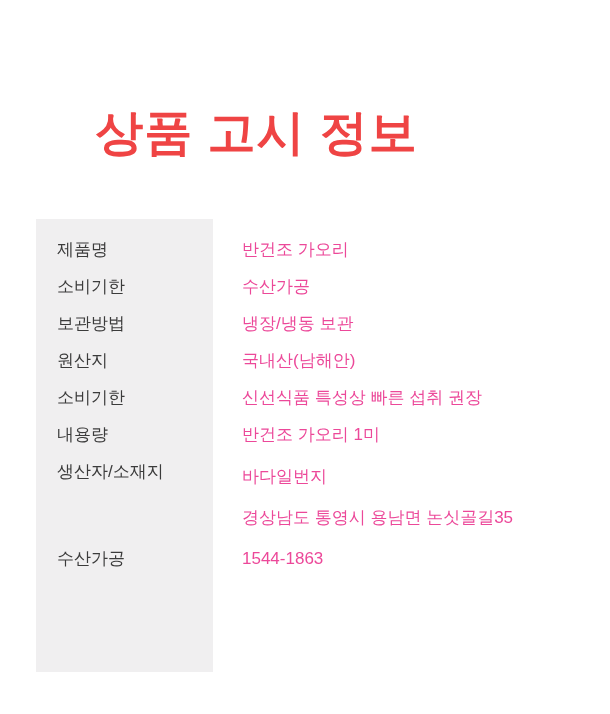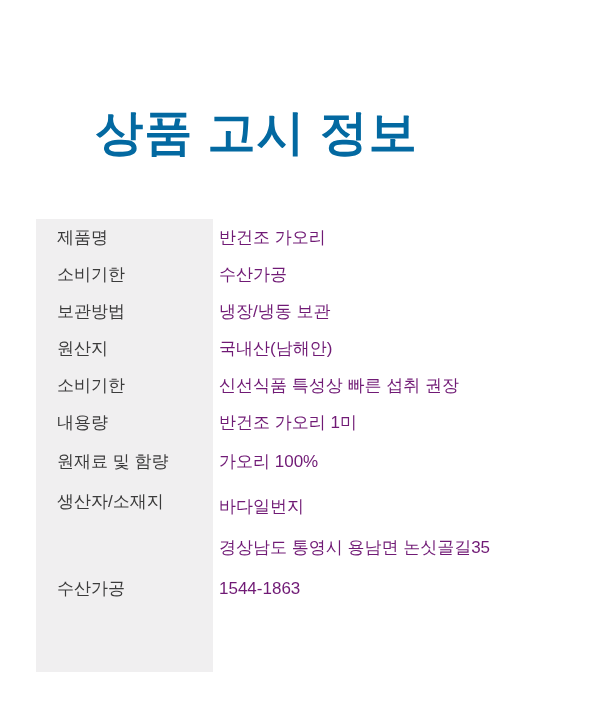--- a/index.html
+++ b/index.html
@@ -22,41 +22,41 @@
   }
   .title {
     position: absolute;
     top: 104px;
     left: 0;
     width: 513px;
     text-align: center;
     font-size: 48px;
     font-weight: bold;
     letter-spacing: 1px;
-    color: #0369a1;
+    color: #ef4444;
     line-height: 1.2;
   }
   .table {
     position: absolute;
     top: 219px;
     left: 36px;
     width: 538px;
     height: 453px;
   }
   .label-col-bg {
     position: absolute;
     top: 0;
     left: 0;
     width: 177px;
     height: 453px;
     background: #f0eff0;
   }
   .rows {
     position: absolute;
-    top: 0;
+    top: 12px;
     left: 0;
     width: 538px;
   }
   .row {
     display: flex;
     align-items: flex-start;
     position: relative;
   }
   .cell-label {
     width: 177px;
@@ -64,23 +64,23 @@
     box-sizing: border-box;
     padding-left: 21px;
     font-size: 17px;
     color: #3b3b3b;
     line-height: 37px;
     white-space: nowrap;
   }
   .cell-value {
     flex: 1 1 auto;
     box-sizing: border-box;
-    padding-left: 6px;
+    padding-left: 29px;
     font-size: 17px;
-    color: #701a75;
+    color: #ec4899;
     line-height: 37px;
     white-space: pre-line;
   }
   .row.tall .cell-value {
     line-height: 41px;
     padding-top: 3px;
   }
   .row.spaced .cell-label,
   .row.spaced .cell-value {
     line-height: 42px;
@@ -120,24 +120,20 @@
       <div class="row">
         <div class="cell-label">소비기한</div>
         <div class="cell-value">신선식품 특성상 빠른 섭취 권장</div>
       </div>
 
       <div class="row">
         <div class="cell-label">내용량</div>
         <div class="cell-value">반건조 가오리 1미</div>
       </div>
 
-      <div class="row spaced">
-        <div class="cell-label">원재료 및 함량</div>
-        <div class="cell-value">가오리 100%</div>
-      </div>
 
 
       <div class="row tall">
         <div class="cell-label">생산자/소재지</div>
         <div class="cell-value">바다일번지
 경상남도 통영시 용남면 논싯골길35</div>
       </div>
 
       <div class="row spaced">
         <div class="cell-label">수산가공</div>

